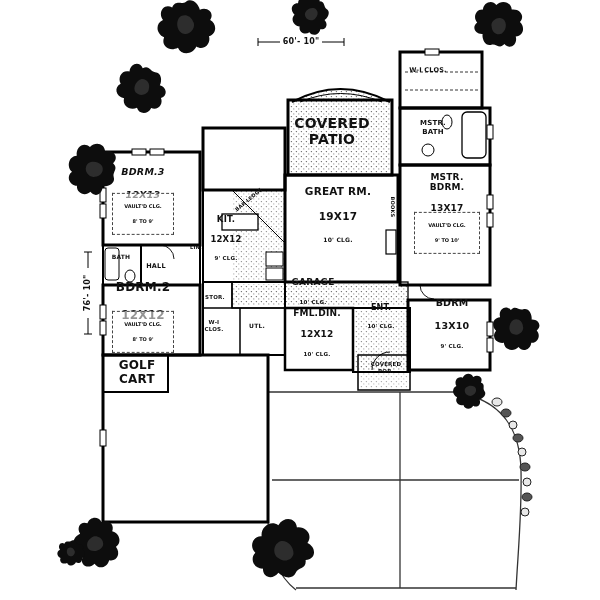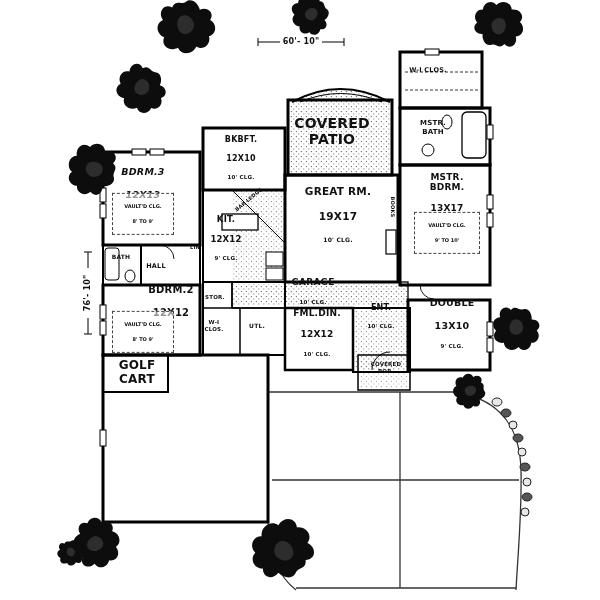--- a/index.html
+++ b/index.html
@@ -184,25 +184,20 @@
   <div class="lbl" style="left:433px;top:127px;font-size:7px;">
     <span>MSTR.
 BATH</span>
   </div>
 
   <div class="lbl" style="left:332px;top:131px;font-size:14px;">
     <span>COVERED
 PATIO</span>
   </div>
 
-  <div class="lbl" style="left:241px;top:158px;font-size:8px;">
-    <span>BKBFT.</span>
-    <span>12X10</span>
-    <span class="cl" style="font-size:5.5px;">10' CLG.</span>
-  </div>
 
   <div class="lbl" style="left:338px;top:214px;font-size:10.5px;">
     <span>GREAT RM.</span>
     <span>19X17</span>
     <span class="cl" style="font-size:6px;">10' CLG.</span>
   </div>
 
   <div class="lbl" style="left:447px;top:193px;font-size:9px;">
     <span>MSTR.
 BDRM.</span>
@@ -229,21 +224,21 @@
   </div>
 
   <div class="lbl" style="left:121px;top:257px;font-size:6px;">
     <span>BATH</span>
   </div>
 
   <div class="lbl" style="left:156px;top:266px;font-size:6.5px;">
     <span>HALL</span>
   </div>
 
-  <div class="lbl" style="left:143px;top:301px;font-size:10px;margin-left:28px;">
+  <div class="lbl" style="left:143px;top:301px;font-size:12px;">
     <span>BDRM.2</span>
     <span>12X12</span>
   </div>
   <div class="vault" style="left:143px;top:332px;width:56px;">
     <span>VAULT'D CLG.</span>
     <span>8' TO 9'</span>
   </div>
 
   <div class="lbl" style="left:313px;top:291px;font-size:9px;">
     <span>GARAGE</span>
@@ -268,21 +263,21 @@
     <span>12X12</span>
     <span class="cl" style="font-size:5.5px;">10' CLG.</span>
   </div>
 
   <div class="lbl" style="left:381px;top:317px;font-size:8px;">
     <span>ENT.</span>
     <span class="cl" style="font-size:5.5px;">10' CLG.</span>
   </div>
 
   <div class="lbl" style="left:452px;top:323px;font-size:9.5px;">
-    <span>DOUBLE</span>
+    <span>BDRM</span>
     <span>13X10</span>
     <span class="cl" style="font-size:5.5px;">9' CLG.</span>
   </div>
 
   <div class="lbl" style="left:386px;top:368px;font-size:5.5px;">
     <span>COVERED
 POR.</span>
   </div>
 
   <div class="lbl" style="left:137px;top:372px;font-size:12px;">

